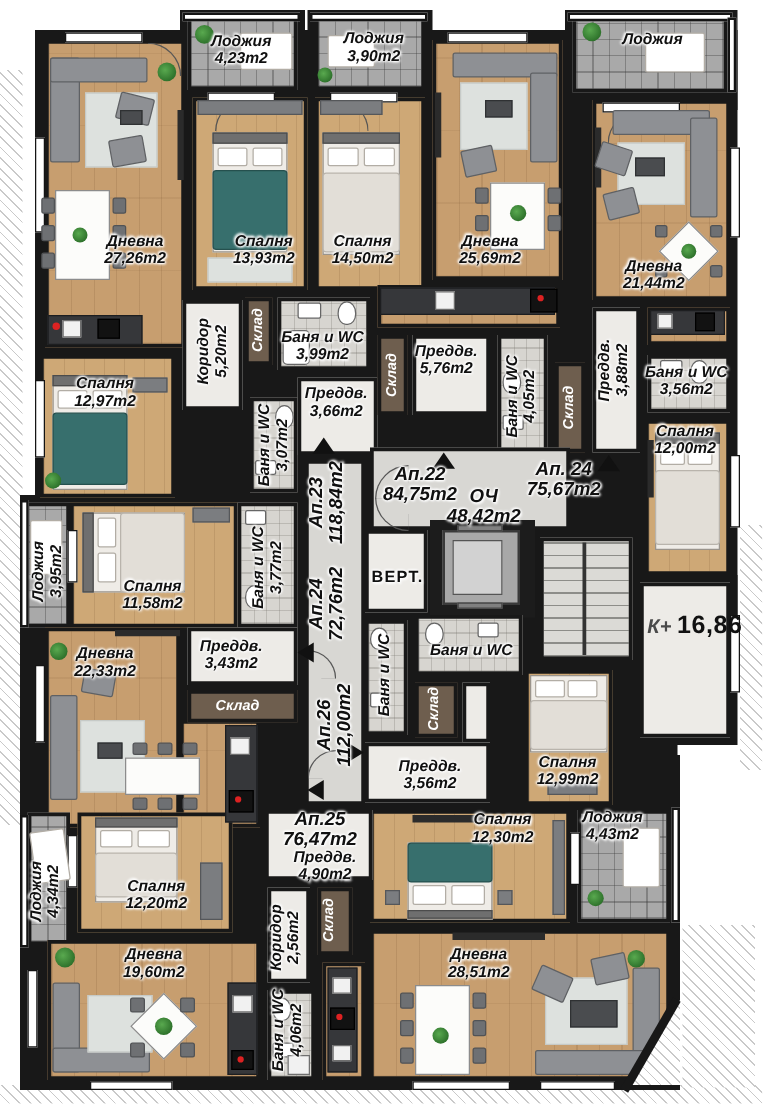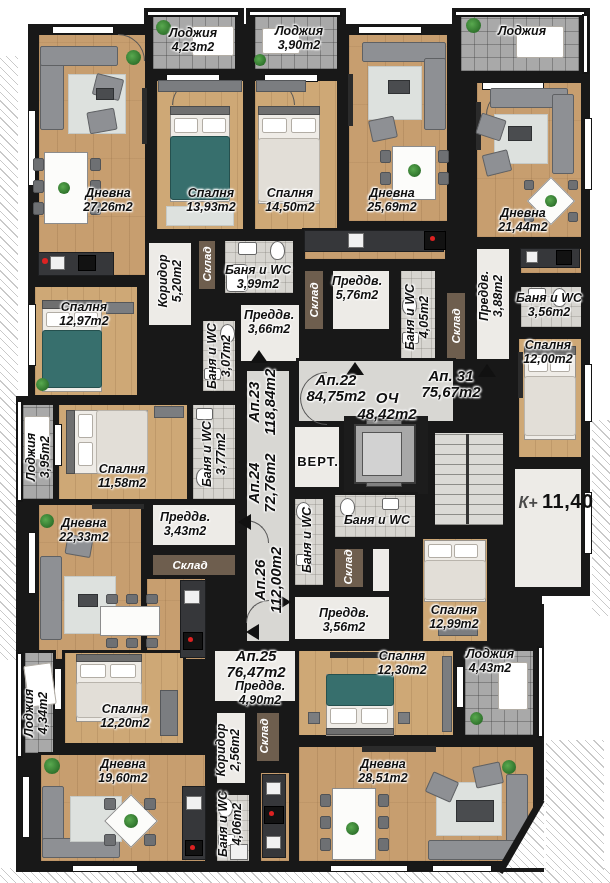--- a/index.html
+++ b/index.html
@@ -467,21 +467,21 @@
     </div>
   <div class="lbl apt" style="left:336px;top:388px;">
       <span class="nm">Ап.22</span>
       <span class="ar">84,75m2</span>
     </div>
   <div class="lbl apt" style="left:387px;top:406px;">
       <span class="nm">ОЧ</span>
       <span class="ar">48,42m2</span>
     </div>
   <div class="lbl apt" style="left:451px;top:384px;">
-      <span class="nm">Ап. 31</span>
+      <span class="nm">Ап. 24</span>
       <span class="ar">75,67m2</span>
     </div>
   <div class="lbl apt rot" style="left:262px;top:402px;">
       <span class="nm">Ап.23</span>
       <span class="ar">118,84m2</span>
     </div>
   <div class="lbl apt rot" style="left:262px;top:483px;">
       <span class="nm">Ап.24</span>
       <span class="ar">72,76m2</span>
     </div>
@@ -569,15 +569,15 @@
     </div>
   <div class="lbl rot" style="left:230px;top:824px;">
       <span class="nm">Баня и WC</span>
       <span class="ar">4,06m2</span>
     </div>
   <div class="lbl" style="left:383px;top:771px;">
       <span class="nm">Дневна</span>
       <span class="ar">28,51m2</span>
     </div>
 
-  <div class="lvl" style="left:556px;top:501px;"><span class="kp">К+</span> <span class="kv">11,40</span></div>
+  <div class="lvl" style="left:556px;top:501px;"><span class="kp">К+</span> <span class="kv">16,86</span></div>
 
 </div>
 
 </body></html>

